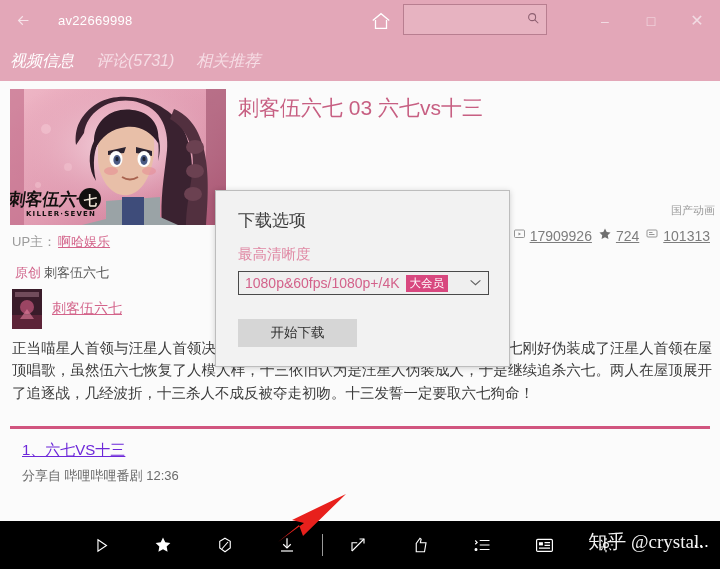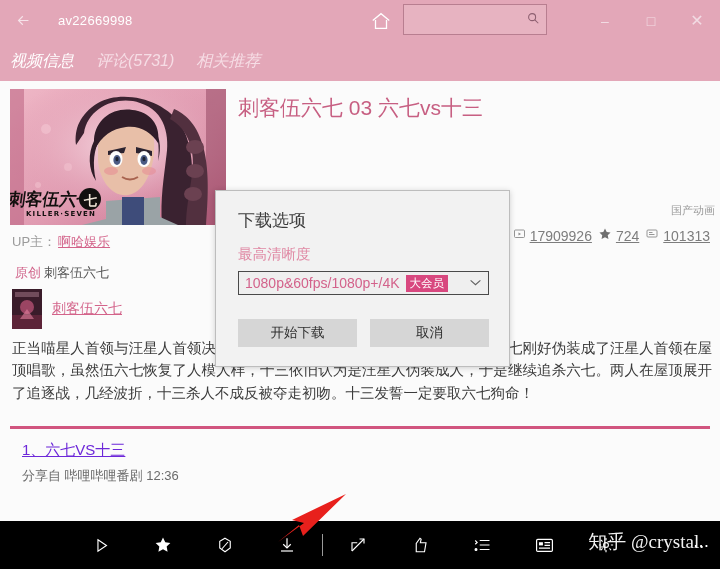--- a/index.html
+++ b/index.html
@@ -363,21 +363,20 @@
       <span class="sel-text">1080p&amp;60fps/1080p+/4K</span>
       <span class="sel-badge">大会员</span>
       <span class="sel-caret">
         <svg width="13" height="9" viewBox="0 0 24 16" fill="none" stroke="#5f5f5f" stroke-width="2">
           <path d="M3 4l9 8 9-8"></path>
         </svg>
       </span>
     </div>
 
     <div class="dlg-btn start">开始下载</div>
-    <div class="dlg-btn cancel">取消</div>
   </div>
 
   <div class="arrow">
     <svg width="92" height="52" viewBox="0 0 92 52">
       <path d="M88 2 L34 28 L46 31 L20 50 L41 33 L45 44 Z" fill="#e8201c"></path>
     </svg>
   </div>
 
   <div class="toolbar">
     <div style="width:70px"></div>

